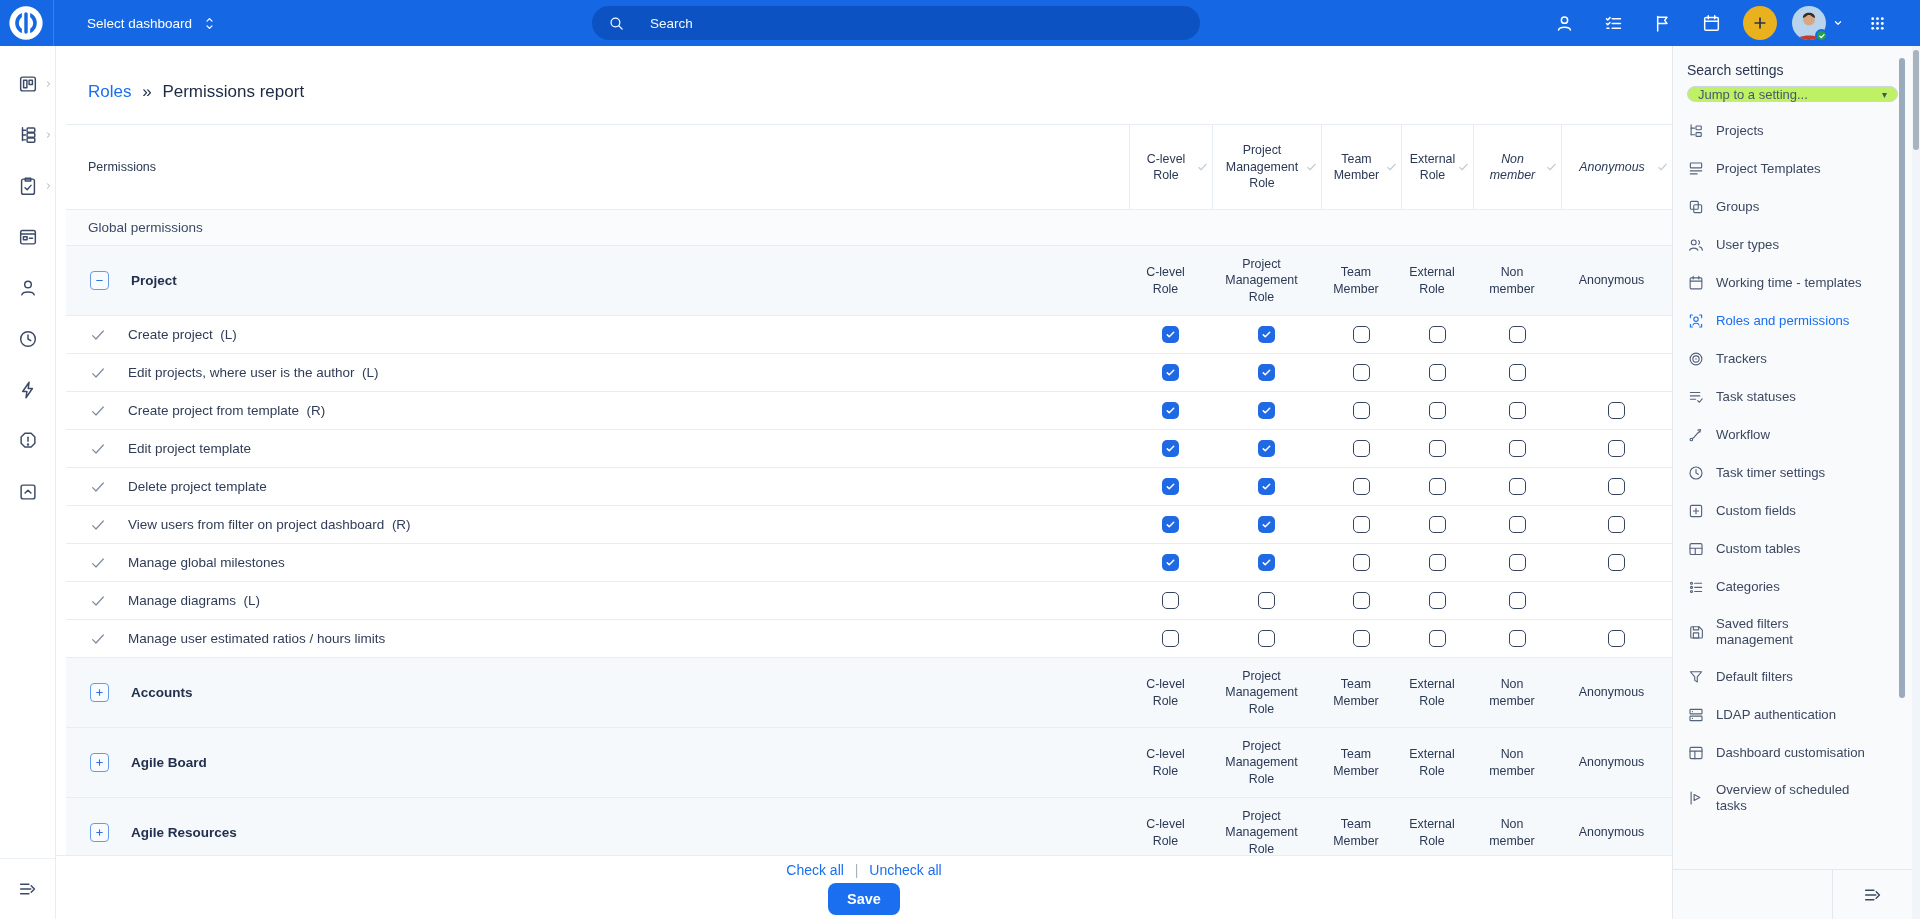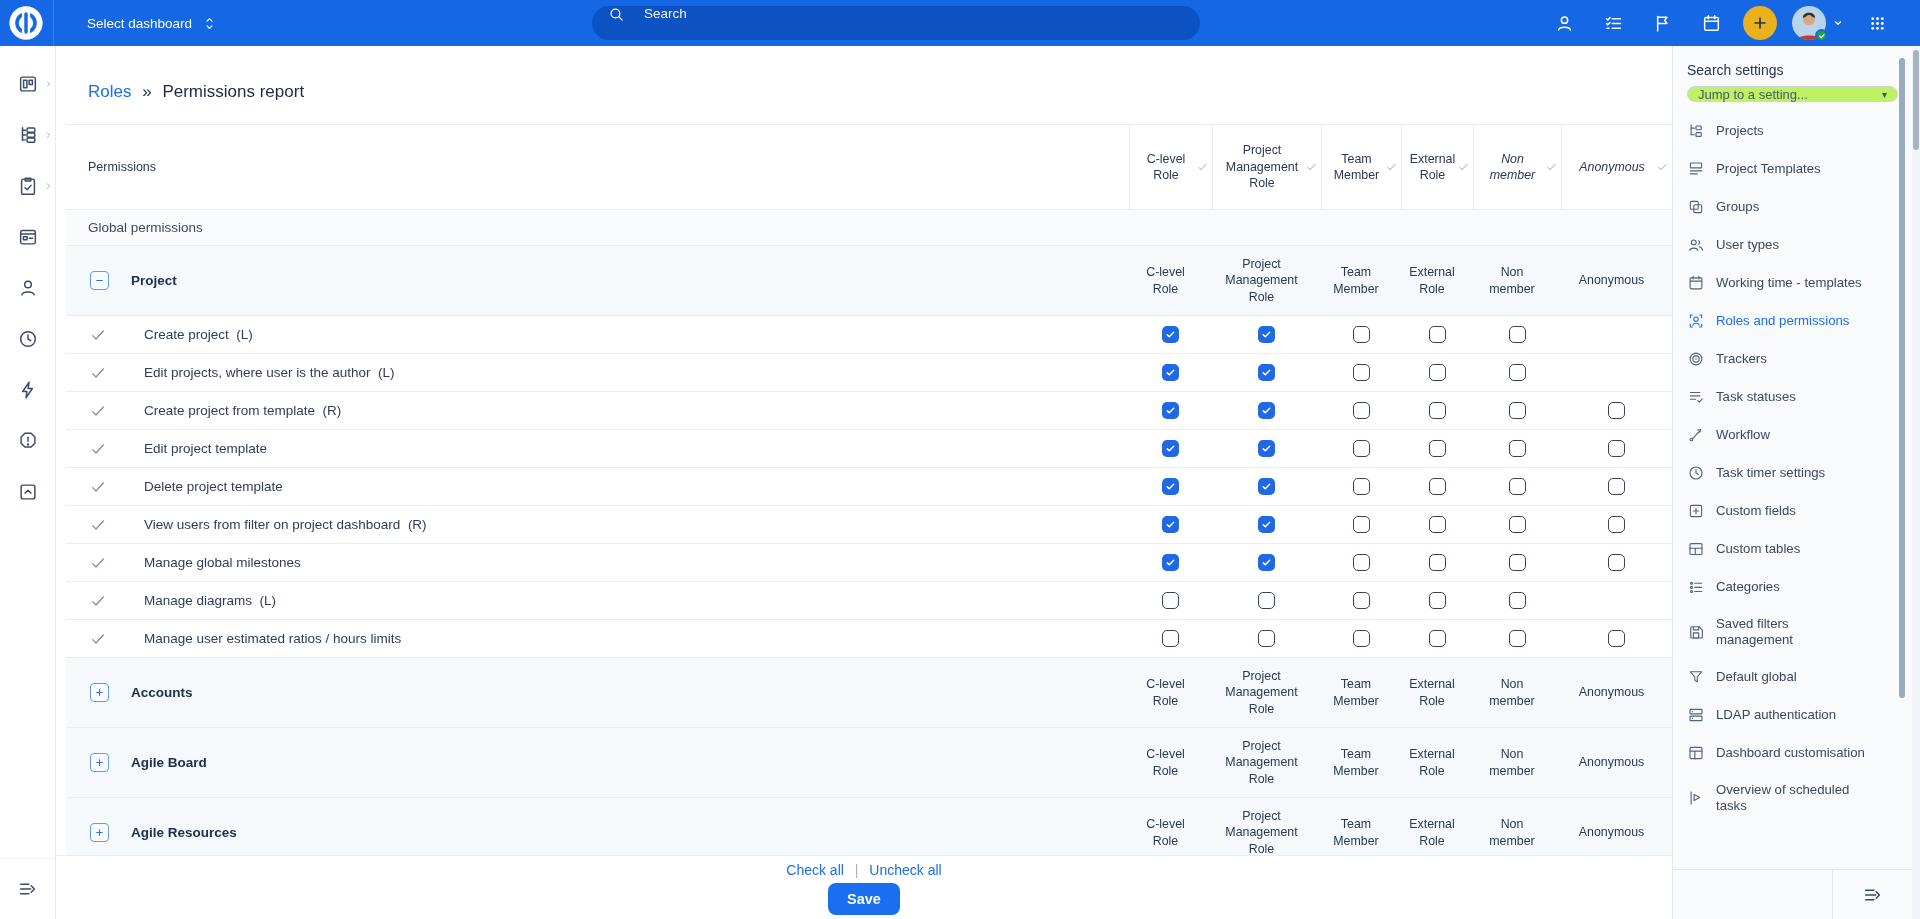--- a/index.html
+++ b/index.html
@@ -8,21 +8,21 @@
 
   
   .topbar { position:absolute; left:0; top:0; width:1920px; height:46px; background:#1667e4;
     display:flex; align-items:center; z-index:40; }
   .logo { width:36px; height:36px; margin-left:8px; flex:0 0 auto; }
   .tb-divider { width:1px; height:46px; background:rgba(255,255,255,.16); margin-left:9px; }
   .tb-dash { display:flex; align-items:center; gap:9px; margin-left:33px; color:#fff;
     font-size:13.5px; cursor:pointer; }
   .tb-dash .icon svg { width:17px; height:17px; display:block; }
   .tb-search { position:absolute; left:592px; top:6px; width:608px; height:34px; border-radius:17px;
-    background:#0c52c2; display:flex; align-items:flex-start; padding-left:16px; gap:19px; }
+    background:#0c52c2; display:flex; align-items:center; padding-left:16px; gap:25px; }
   .tb-search .icon svg { width:17px; height:17px; display:block; color:#fff; }
   .tb-search input { background:transparent; border:none; outline:none; color:#fff;
     font-size:13.5px; width:520px; font-family:inherit; }
   .tb-search input::placeholder { color:rgba(255,255,255,.95); }
   .tb-actions { position:absolute; right:26px; top:0; height:46px; display:flex; align-items:center; }
   .tb-icon { width:34px; height:34px; display:flex; align-items:center; justify-content:center;
     color:#fff; cursor:pointer; margin-left:15px; }
   .tb-icon .icon svg { width:21px; height:21px; display:block; }
   .tb-plus { width:34px; height:34px; border-radius:50%; background:#e9b11e; display:flex;
     align-items:center; justify-content:center; margin-left:15px; cursor:pointer; }
@@ -72,21 +72,21 @@
   .sec-label { grid-column:1 / -1; padding-left:22px; font-size:13.5px; color:#3c4963; }
 
   .group { height:70px; background:#f6f9fc; }
   .gcell { display:flex; align-items:center; padding-left:24px; }
   .gbox { width:19px; height:19px; border:1.5px solid #699ae8; border-radius:4px; background:#f8fbff;
     color:#2f6fe0; display:flex; align-items:center; justify-content:center; cursor:pointer; flex:0 0 auto; }
   .gbox svg { width:11px; height:11px; display:block; }
   .glabel { margin-left:22px; font-size:13.5px; font-weight:bold; color:#22304e; }
 
   .perm { height:38px; background:#fff; }
-  .pcell { display:flex; align-items:center; padding-left:24px;gap:16px; }
+  .pcell { display:flex; align-items:center; padding-left:24px; }
   .row-check { color:#7e8aa0; flex:0 0 auto; display:flex; }
   .row-check svg { width:16px; height:16px; display:block; }
   .plabel { margin-left:22px; font-size:13.5px; color:#303c58; white-space:pre-wrap; }
   .ccell { display:flex; align-items:center; justify-content:center; }
   .cb { width:17px; height:17px; border:1.6px solid #38445f; border-radius:5px; background:#fff;
     cursor:pointer; display:flex; align-items:center; justify-content:center; }
   .cb.checked { border:none; background:#1f6ae4; }
   .cb.checked svg { width:11px; height:11px; display:block; }
 
   .mfooter { position:absolute; left:0; right:0; bottom:0; height:64px; background:#fff;
@@ -981,21 +981,21 @@
           </svg>
         </span>
         <span class="sp-label">Saved filters management</span>
       </div>
       <div class="sp-item">
     <span class="icon">
           <svg viewBox="0 0 24 24" fill="none" stroke="currentColor" stroke-width="1.5" stroke-linecap="round" stroke-linejoin="round">
             <path d="M4.5 5h15l-5.8 6.8v6.7l-3.4-2v-4.7z"></path>
           </svg>
         </span>
-        <span class="sp-label">Default global</span>
+        <span class="sp-label">Default filters</span>
       </div>
       <div class="sp-item">
     <span class="icon">
           <svg viewBox="0 0 24 24" fill="none" stroke="currentColor" stroke-width="1.5" stroke-linecap="round" stroke-linejoin="round">
             <rect x="4" y="4.5" width="16" height="6" rx="1"></rect>
             <rect x="4" y="13.5" width="16" height="6" rx="1"></rect>
             <path d="M7.2 7.5h.1M7.2 16.5h.1"></path>
           </svg>
         </span>
         <span class="sp-label">LDAP authentication</span>

